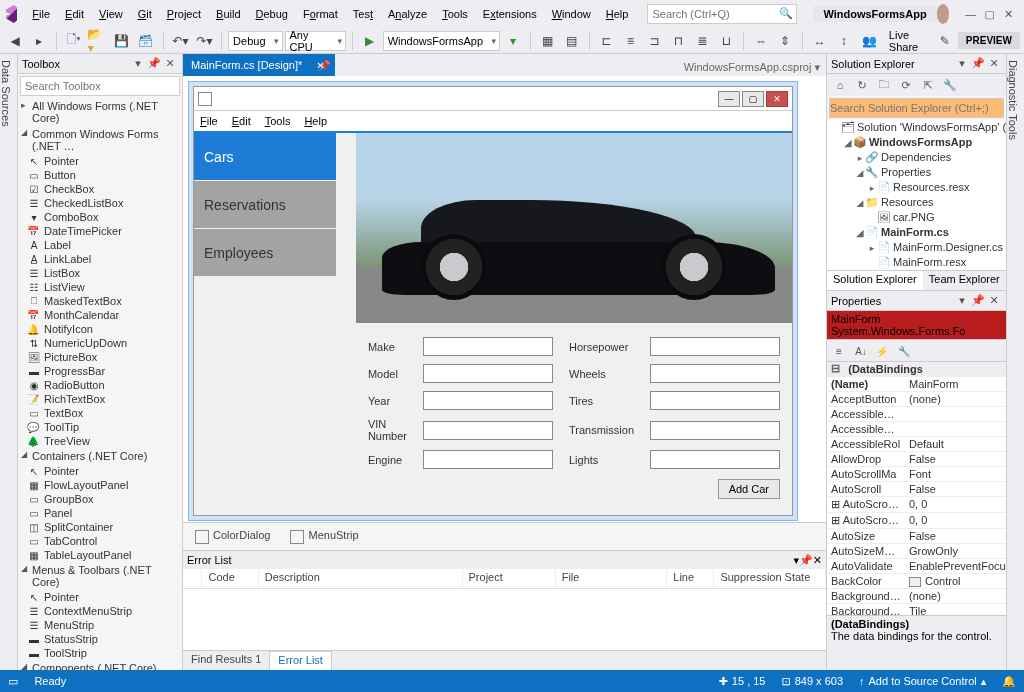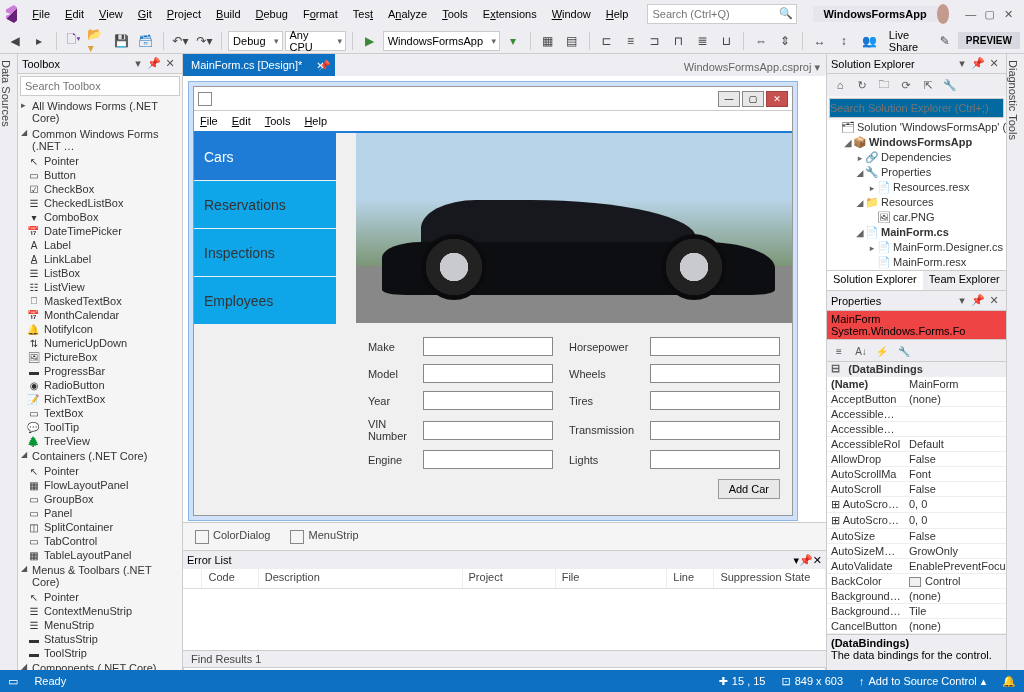--- a/index.html
+++ b/index.html
@@ -60,21 +60,21 @@
 .frm{width:600px; height:430px; border:1px solid #999; background:#f0f0f0; box-shadow:0 0 0 4px #cfe2fa, 0 0 0 5px #8cb8e8;}
 .frm-title{height:24px; background:#fff; display:flex; align-items:center; padding:0 4px; border-bottom:1px solid #ccc;}
 .frm-title .ico{width:14px;height:14px;border:1px solid #888;margin-right:6px;}
 .frm-ctrl{margin-left:auto; display:flex; gap:2px;}
 .fb{width:22px;height:16px;border:1px solid #888;background:#e8e8e8;display:flex;align-items:center;justify-content:center;font-size:9px;}
 .fb.close{background:#c75050;color:#fff;border-color:#a04040;}
 .frm-menu{height:22px; background:#fff; border-bottom:2px solid #1e7cd6; display:flex; padding:0 6px; gap:14px; align-items:center;}
 .frm-menu span{font-size:11px;}
 .frm-body{display:flex; height:calc(100% - 48px);gap:20px;}
 .navcol{width:164px;}
-.navitem{height:48px; display:flex; align-items:center; padding-left:10px; font-size:14px; color:#333; background:#0ea5e9; border-bottom:1px solid #f0f0f0;}
+.navitem{height:48px; display:flex; align-items:center; padding-left:10px; font-size:14px; color:#333; background:#a3a3a3; border-bottom:1px solid #f0f0f0;}
 .navitem.active{background:#1e7cd6; color:#fff;}
 .rightcol{flex:1; display:flex; flex-direction:column;}
 .carimg{height:200px; background:#444; position:relative; overflow:hidden;}
 .sky{position:absolute;inset:0;background:linear-gradient(#b8d4e8 0 35%,#6a8455 80%);}
 .road{position:absolute;bottom:0;left:0;right:0;height:30%;background:#888;}
 .carbody{position:absolute;left:6%;right:4%;bottom:15%;height:50%;}
 .carbody .top{position:absolute;left:10%;right:20%;top:0;height:50%;background:#17181d;border-radius:20% 60% 0 0/60% 80% 0 0;}
 .carbody .bot{position:absolute;left:0;right:0;bottom:0;height:55%;background:#0d0e12;border-radius:10% 18% 6% 6%/30% 50% 10% 10%;}
 .wheel{position:absolute;bottom:-6%;width:66px;height:66px;border-radius:50%;background:radial-gradient(circle,#c9cace 0 30%,#222 31% 60%,#0b0b0e 61% 100%);}
 .wheel.w1{left:10%;} .wheel.w2{right:12%;}
@@ -90,51 +90,51 @@
 
 
 .errpanel{height:100px; border-top:1px solid #ccc; background:#fff; display:flex; flex-direction:column;}
 .err-hdr{height:18px;background:#eeeef2;display:flex;align-items:center;padding:0 4px;font-size:11px;}
 .err-tools{height:24px;display:flex;align-items:center;gap:4px;padding:2px 4px;border-bottom:1px solid #ddd;}
 .pill{height:20px;display:flex;align-items:center;gap:4px;padding:0 6px;border:1px solid #ccc;background:#fff;font-size:11px;}
 .pill .c{width:12px;height:12px;border-radius:50%;display:flex;align-items:center;justify-content:center;color:#fff;font-size:9px;}
 .err-cols{height:20px;display:flex;border-bottom:1px solid #ddd;font-size:11px;color:#444;}
 .err-cols div{padding:2px 6px;border-right:1px solid #eee;}
 .err-search{margin-left:auto;height:20px;border:1px solid #ccc;width:140px;padding:0 4px;font-size:11px;}
-.bottabs{height:20px;display:flex;border-top:1px solid #ccc;background:#eeeef2;flex-direction:column;}
+.bottabs{height:20px;display:flex;border-top:1px solid #ccc;background:#eeeef2;}
 .bottabs span{padding:2px 8px;font-size:11px;color:#444;}
 .bottabs span.act{background:#fff;color:#0e70c0;border-top:1px solid #ccc;border-left:1px solid #ccc;border-right:1px solid #ccc;}
 
 
 .rightcol2{width:180px;display:flex;flex-direction:column;border-left:1px solid #ccc;background:#f5f5f5;}
 .sln-tools{height:22px;display:flex;align-items:center;gap:4px;padding:0 4px;background:#eeeef2;}
 .sln-tools span{width:18px;height:18px;display:flex;align-items:center;justify-content:center;color:#555;font-size:11px;}
-.sln-search{height:20px;margin:2px;border:1px solid #ccc;padding:0 0;font-size:11px;background:#0369a1;}
+.sln-search{height:20px;margin:2px;border:1px solid #ccc;padding:0 0;font-size:11px;background:#fdba74;}
 .tree{flex:0 0 150px;overflow:auto;font-size:11px;background:#fff;}
 .tn{padding:1px 2px 1px 4px;white-space:nowrap;color:#333;}
 .tn .tw{display:inline-block;width:10px;text-align:center;color:#666;font-size:9px;}
 .tn .ic{display:inline-block;width:14px;text-align:center;margin-right:2px;}
 .tn.bold{font-weight:600;}
 .mini-tabs{height:20px;display:flex;border-top:1px solid #ccc;background:#eeeef2;}
 .mini-tabs span{padding:2px 6px;font-size:11px;}
 .mini-tabs span.act{background:#fff;}
 
 .props{flex:1;display:flex;flex-direction:column;border-top:1px solid #ccc;min-height:0;}
-.prop-sub{padding:2px 4px;font-size:11px;background:#ef4444;border-bottom:1px solid #ccc;}
+.prop-sub{padding:2px 4px;font-size:11px;background:#b91c1c;border-bottom:1px solid #ccc;}
 .prop-tools{height:22px;display:flex;gap:2px;padding:2px;background:#eeeef2;border-bottom:1px solid #ccc;}
 .prop-tools span{width:20px;height:18px;border:1px solid transparent;display:flex;align-items:center;justify-content:center;font-size:10px;color:#555;}
 .pgrid{flex:1;overflow:auto;font-size:11px;background:#fff;}
 .prow{display:flex;border-bottom:1px solid #eee;}
 .prow .k{width:78px;padding:1px 4px;color:#333;overflow:hidden;text-overflow:ellipsis;white-space:nowrap;}
 .prow .v{flex:1;padding:1px 4px;color:#333;overflow:hidden;}
 .prow.cat{background:#eeeef2;font-weight:600;}
 .prow.cat .k{width:auto;}
 .prow.cat:before{content:"⊟";padding:0 4px;color:#666;}
 .prow .sw{display:inline-block;width:12px;height:10px;border:1px solid #888;margin-right:4px;vertical-align:middle;}
-.pdesc{height:36px;border-top:1px solid #ccc;padding:2px 4px;font-size:11px;background:#eeeef2;}
+.pdesc{height:55px;border-top:1px solid #ccc;padding:2px 4px;font-size:11px;background:#eeeef2;}
 .pdesc b{display:block;}
 
 
 .status{height:22px;background:#0e70c0;color:#fff;display:flex;align-items:center;padding:0 8px;font-size:11px;gap:16px;}
 .status .spacer{flex:1;}
 .status .cell{display:flex;align-items:center;gap:4px;}
 
 
 ::-webkit-scrollbar{width:12px;height:12px;}
 ::-webkit-scrollbar-thumb{background:#c2c3c9;}
@@ -291,21 +291,20 @@
         <div class="frm-menu">
           <span><u>F</u>ile</span>
           <span><u>E</u>dit</span>
           <span><u>T</u>ools</span>
           <span><u>H</u>elp</span>
         </div>
         <div class="frm-body">
           <div class="navcol" id="navcol">
               <div class="navitem active">Cars</div>
               <div class="navitem">Reservations</div>
-              <div class="navitem">Inspections</div>
               <div class="navitem">Employees</div>
             </div>
           <div class="rightcol">
             <div class="carimg">
               <div class="sky"></div>
                 <div class="road"></div>
               <div class="carbody">
                   <div class="top"></div>
                   <div class="bot"></div>
                   <div class="wheel w1"></div>

